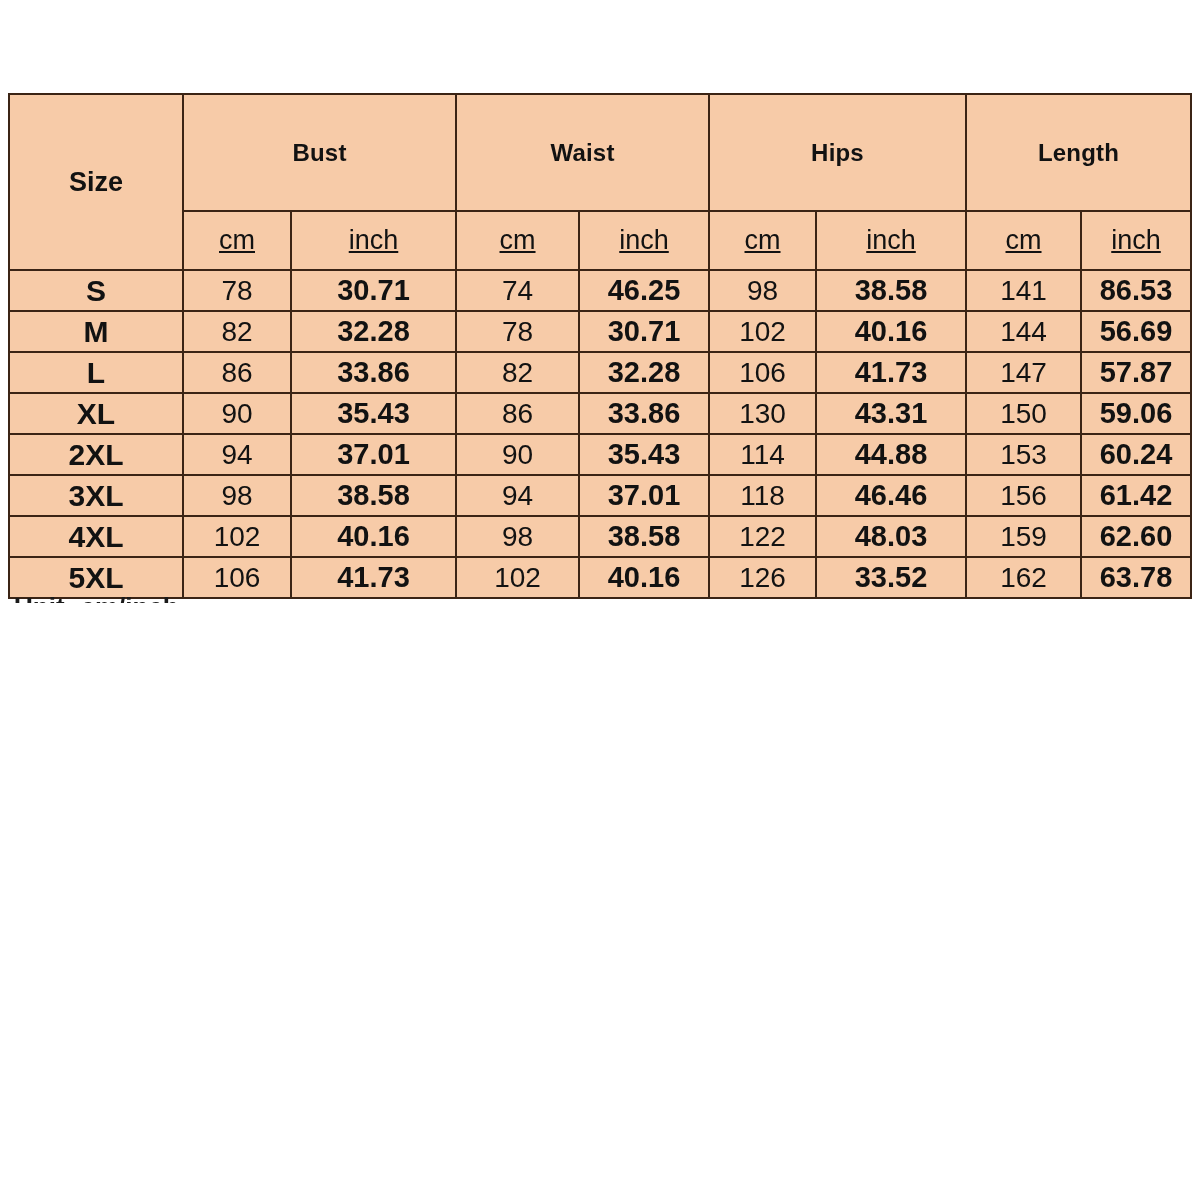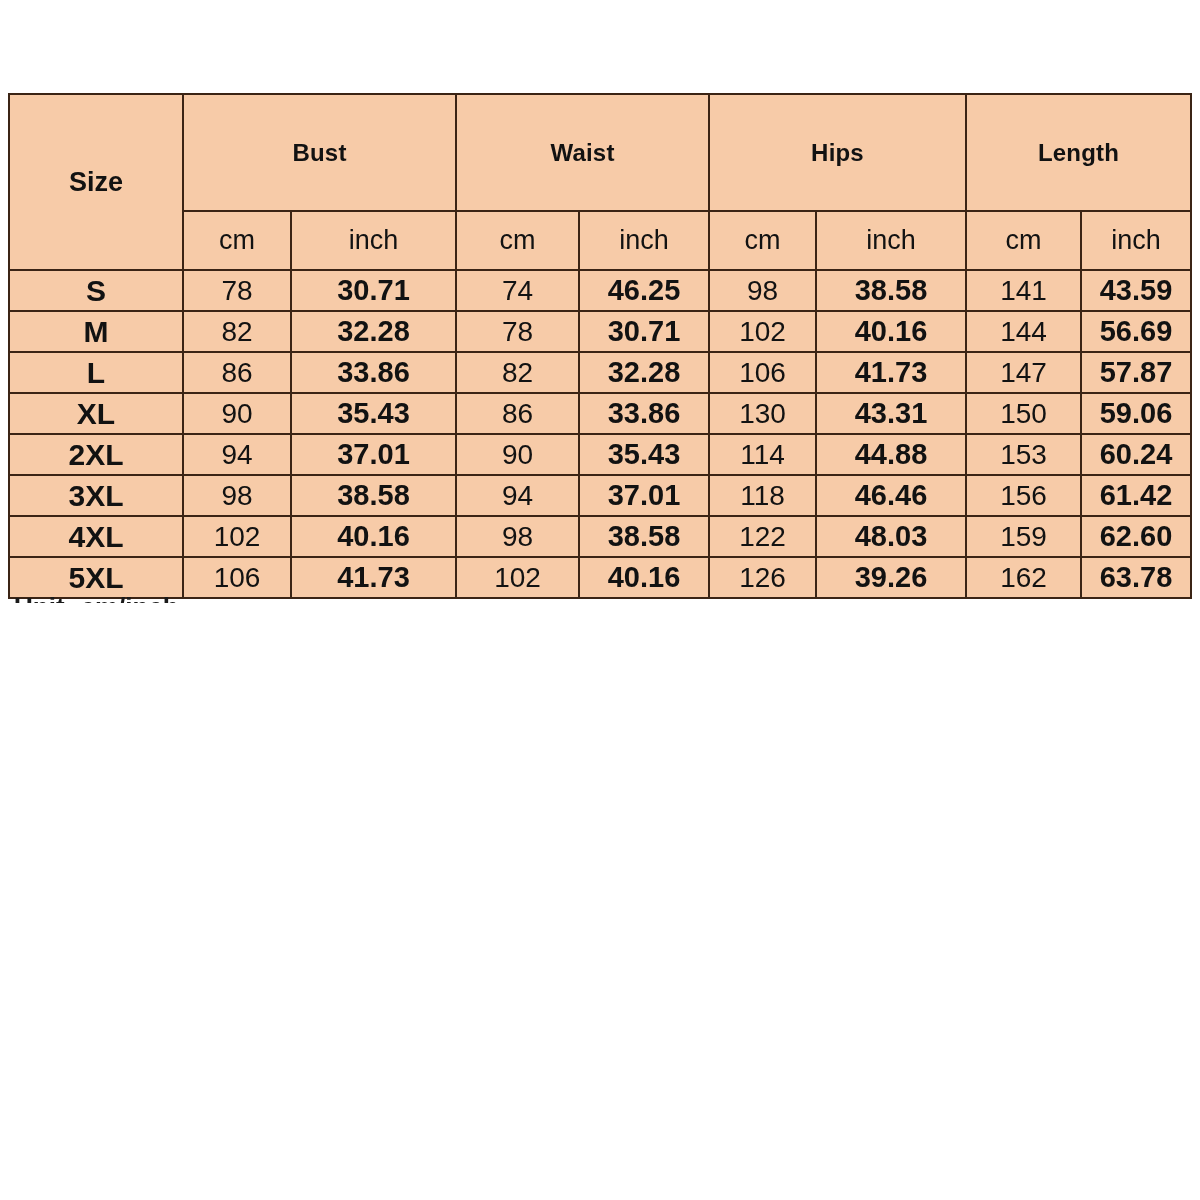--- a/index.html
+++ b/index.html
@@ -69,20 +69,21 @@
     letter-spacing: 0.2px;
   }
   .size-head {
     font-size: 27px;
     font-weight: bold;
   }
   .unit-head {
     height: 57px;
     font-size: 27px;
     font-weight: normal;
+    text-decoration: underline;
   }
 
   
   tr.data-row { height: 41px; }
 
   td.size-cell {
     font-size: 30px;
     font-weight: bold;
     color: #121212;
   }
@@ -158,21 +159,21 @@
 
         <tr class="data-row">
           <td class="size-cell">S</td>
           <td class="cm-cell">78</td>
           <td class="inch-cell">30.71</td>
           <td class="cm-cell">74</td>
           <td class="inch-cell">46.25</td>
           <td class="cm-cell">98</td>
           <td class="inch-cell">38.58</td>
           <td class="cm-cell">141</td>
-          <td class="inch-cell">43.59</td>
+          <td class="inch-cell">86.53</td>
         </tr>
 
         <tr class="data-row">
           <td class="size-cell">M</td>
           <td class="cm-cell">82</td>
           <td class="inch-cell">32.28</td>
           <td class="cm-cell">78</td>
           <td class="inch-cell">30.71</td>
           <td class="cm-cell">102</td>
           <td class="inch-cell">40.16</td>
@@ -240,21 +241,21 @@
           <td class="inch-cell">62.60</td>
         </tr>
 
         <tr class="data-row">
           <td class="size-cell">5XL</td>
           <td class="cm-cell">106</td>
           <td class="inch-cell">41.73</td>
           <td class="cm-cell">102</td>
           <td class="inch-cell">40.16</td>
           <td class="cm-cell">126</td>
-          <td class="inch-cell">39.26</td>
+          <td class="inch-cell">33.52</td>
           <td class="cm-cell">162</td>
           <td class="inch-cell">63.78</td>
         </tr>
 
       </tbody>
     </table>
   </div>
 
   <div id="footnote-clip">
     <span class="footnote-text">Unit: cm/inch</span>

